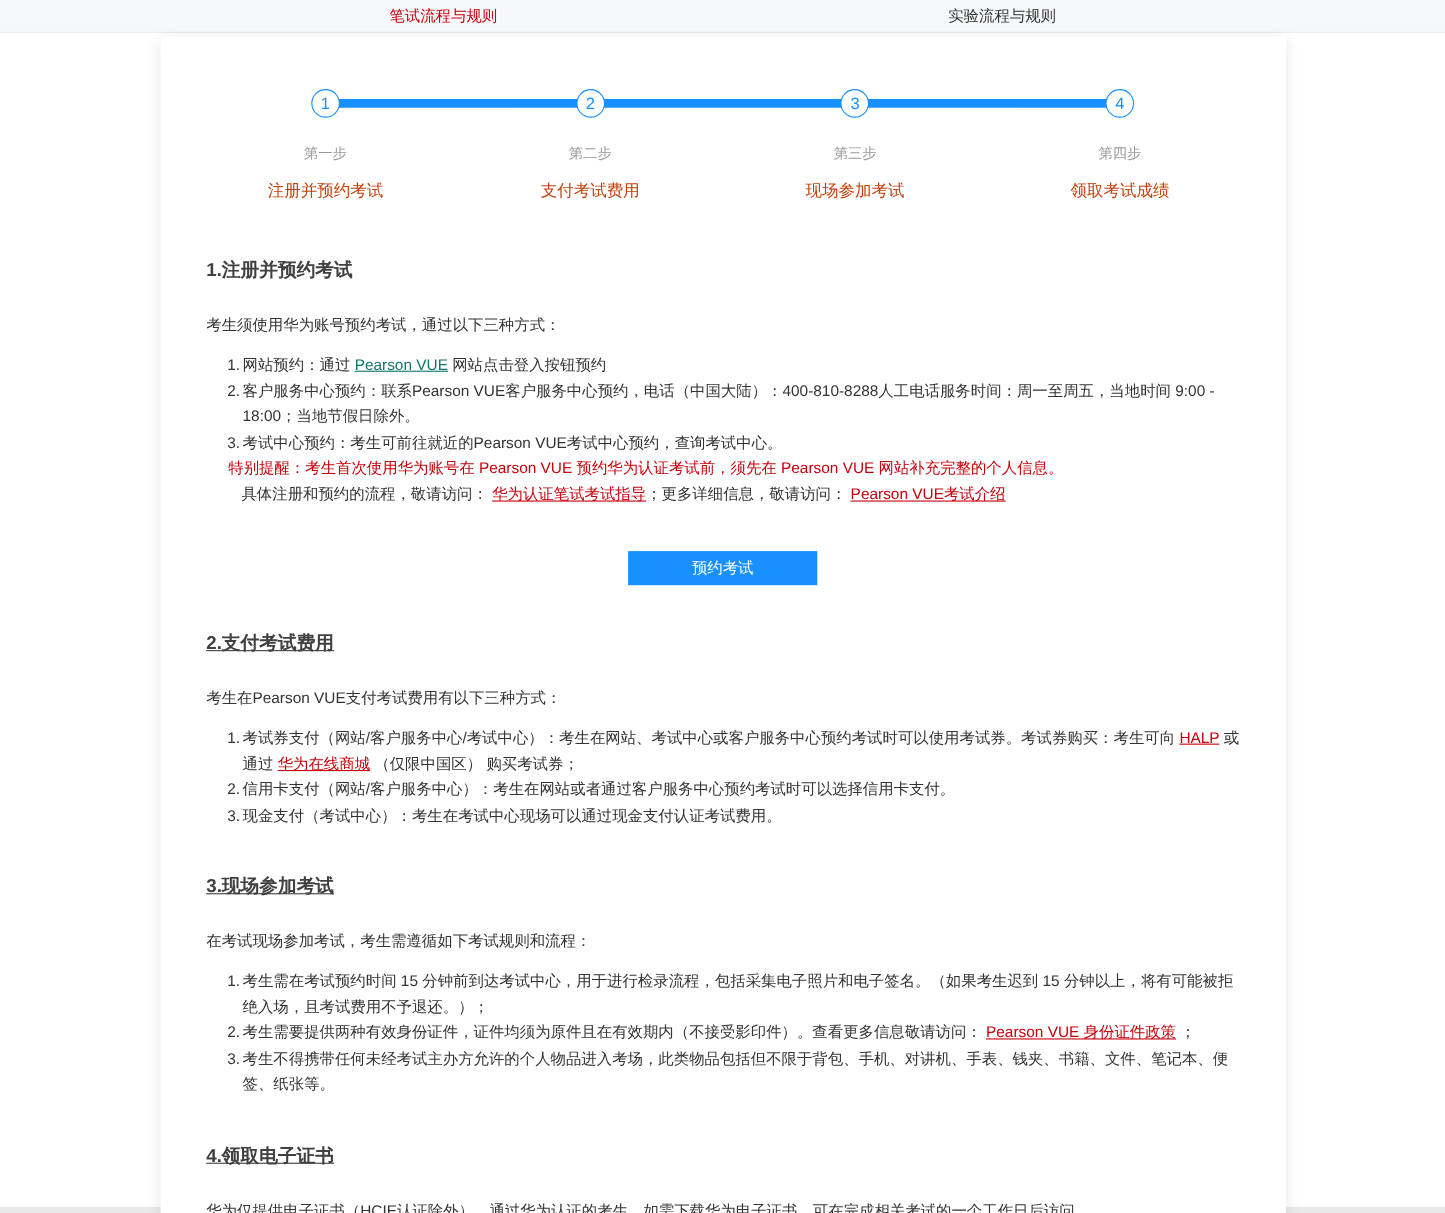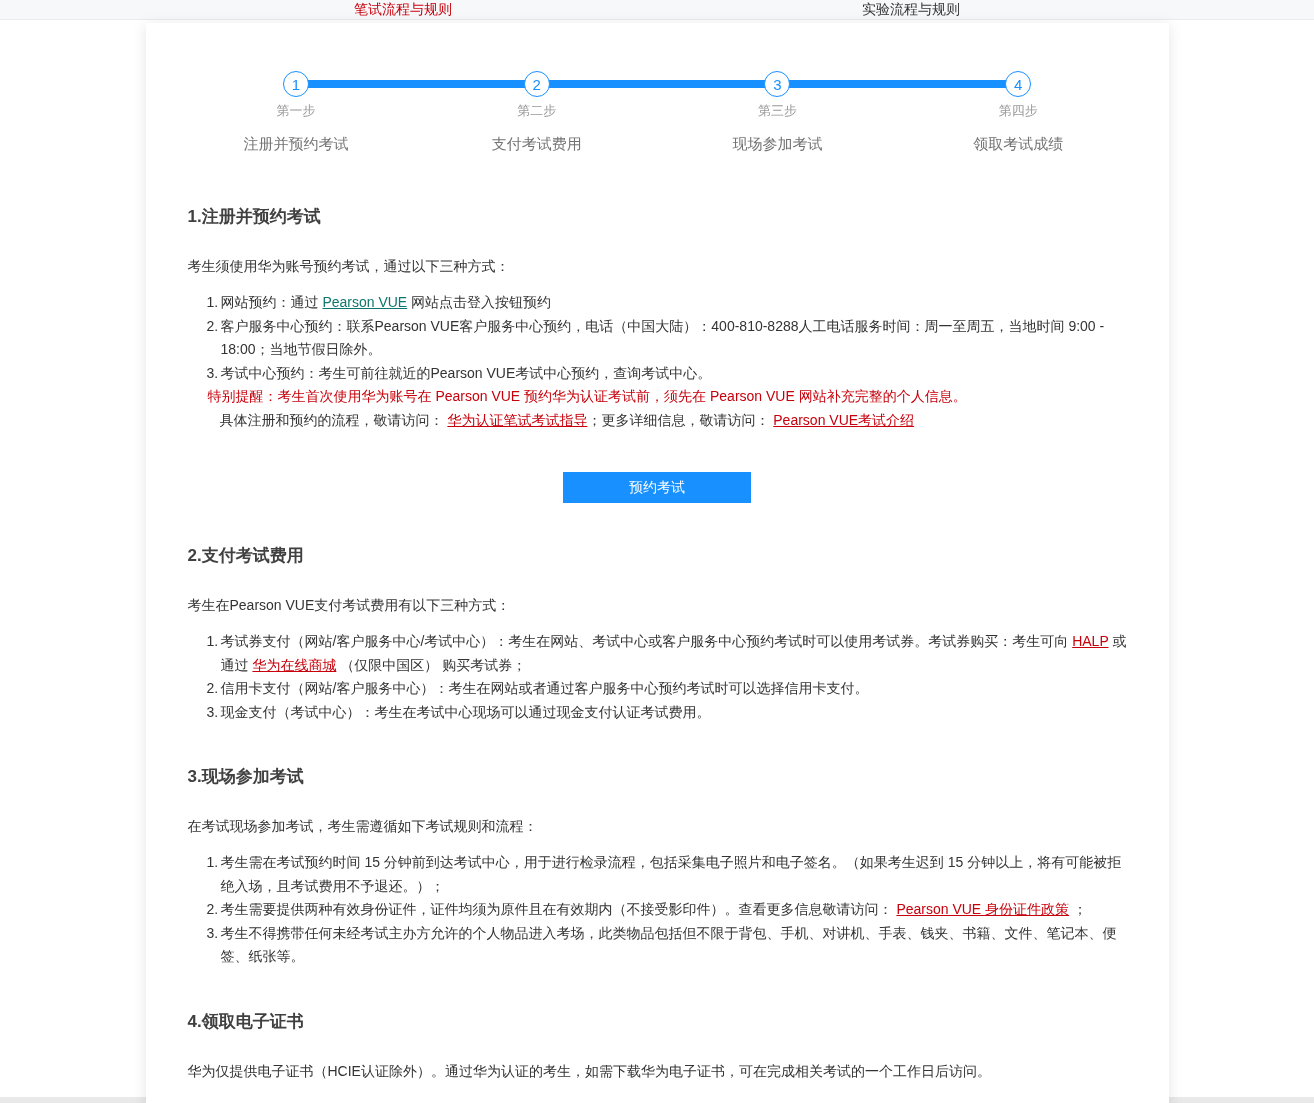--- a/index.html
+++ b/index.html
@@ -9,21 +9,21 @@
     background: #e9e9e9;
     font-family: "Liberation Sans", "DejaVu Sans", sans-serif;
     color: #333;
     font-size: 14px;
     overflow: hidden;
   }
   .page-wrap { background: #ffffff; height: 1097px; }
 
   
   .tabbar {
-    height: 20px;
+    height: 30px;
     background: #f7f8fa;
     border-bottom: 1px solid #ebebeb;
     display: flex;
     justify-content: center;
     align-items: center;
     gap: 410px;
     font-size: 14px;
   }
   .tab { cursor: pointer; color: #333; }
   .tab.active { color: #c7000b; }
@@ -52,28 +52,28 @@
   .step-circle {
     width: 26px; height: 26px;
     border-radius: 50%;
     border: 1px solid #1890ff;
     background: #fff;
     color: #1890ff;
     font-size: 15px;
     display: flex; align-items: center; justify-content: center;
     position: relative; z-index: 1;
   }
-  .step-label { margin-top: 5px; color: #999; font-size: 13px; }
-  .step-name  { margin-top: 15px; color: #737373; font-size: 15px; }
+  .step-label { margin-top: 24px; color: #999; font-size: 13px; }
+  .step-name  { margin-top: 15px; color: #c2410c; font-size: 15px; }
 
   
   .content { padding: 0 42px; }
   .sec h2 { font-size: 17px; font-weight: 700; color: #404040; margin: 0; }
   .sec .h-gap1 { margin-top: 51px; }
-  .sec .h-gap  { margin-top: 41px; }
+  .sec .h-gap  { margin-top: 41px; text-decoration: underline; }
   .sec p.intro { margin: 27px 0 13px; line-height: 23px; }
   ol.num-list { list-style: none; margin: 0 0 0 20px; padding: 0; }
   ol.num-list li { position: relative; padding-left: 13px; line-height: 23.5px; }
   ol.num-list li .marker { position: absolute; left: -1px; }
   .note-red { color: #c7000b; margin-left: 20px; line-height: 23.5px; }
   .visit-line { margin-left: 32px; line-height: 23.5px; }
 
   a.link { cursor: pointer; text-decoration: underline; }
   a.link.blue { color: #0f766e; }
   a.link.red  { color: #c7000b; text-decoration: underline; }
@@ -82,21 +82,21 @@
     display: block;
     margin: 40px auto 0;
     height: 31px;
     border: none;
     background: #1890ff;
     color: #fff;
     font-size: 14px;
     font-family: "Liberation Sans", "DejaVu Sans", sans-serif;
     cursor: pointer;
   }
-  .btn-book { width: 188px; }
+  .btn-book { width: 172px; }
 </style>
 </head>
 <body>
 
 <div class="page-wrap">
 
   <header class="tabbar">
     <div class="tab active">笔试流程与规则</div>
     <div class="tab">实验流程与规则</div>
   </header>

